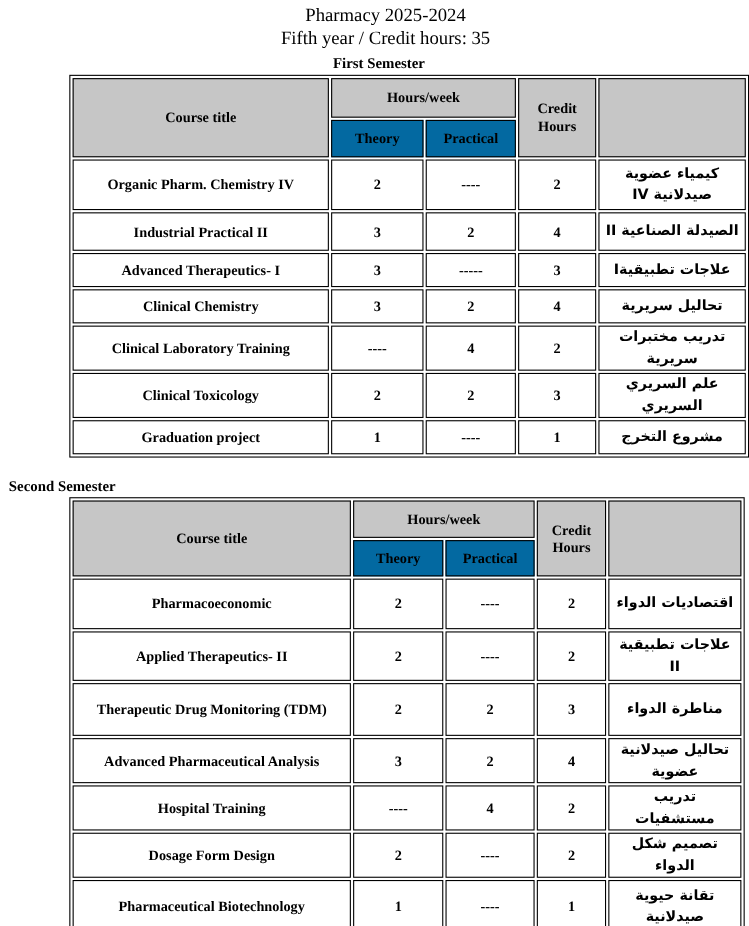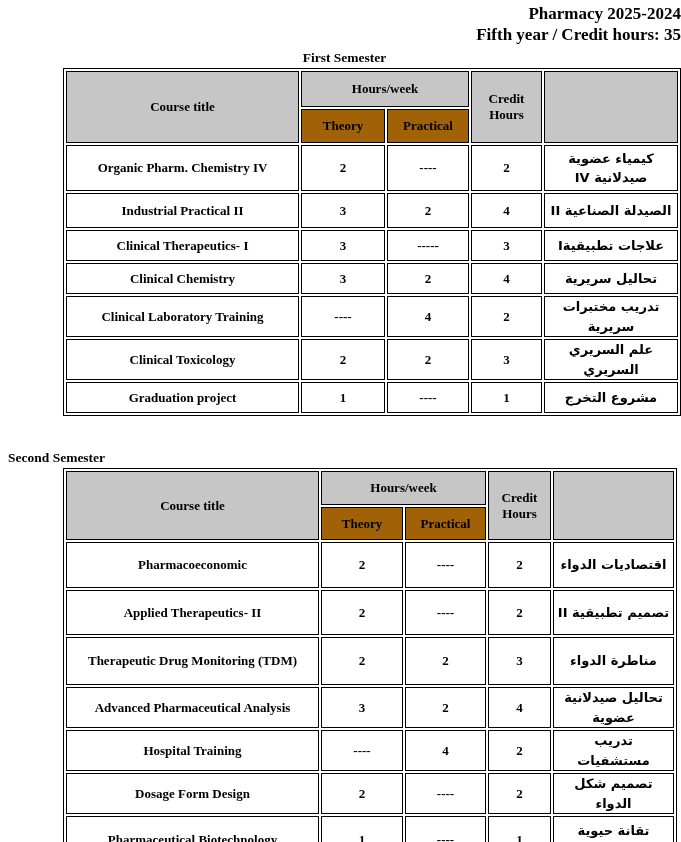--- a/index.html
+++ b/index.html
@@ -12,34 +12,34 @@
     color: #000000;
     overflow: hidden;
   }
   .page {
     position: relative;
     width: 681px;
     height: 842px;
     background: #ffffff;
   }
   .doc-title {
-    text-align: right;
-    font-weight: bold;
+    text-align: center;
+    font-weight: normal;
     font-size: 17px;
     line-height: 21px;
     padding-top: 3px;
     padding-left: 20px;
   }
   .section-label {
     font-weight: bold;
     font-size: 13.5px;
     margin-left: 8px;
   }
   .label-first  { margin-top: 5px; margin-bottom: 2px; text-align: center; }
-  .label-second { margin-top: 34px; margin-bottom: 2px; }
+  .label-second { margin-top: 18px; margin-bottom: 2px; }
 
   table.sem-table {
     margin-left: 63px;
     width: 614px;
     border-collapse: separate;
     border-spacing: 2px;
     border: 1px solid #000000;
     table-layout: fixed;
     background: #ffffff;
   }
@@ -51,21 +51,21 @@
     font-weight: bold;
     font-size: 13px;
     padding: 0 2px;
     overflow: hidden;
   }
   td.hdr {
     background: #c6c6c6;
     font-size: 13.5px;
   }
   td.subhdr {
-    background: #a16207;
+    background: #0369a1;
     font-size: 13.5px;
   }
   td.arabic {
     font-weight: normal;
     font-size: 12.5px;
     font-family: "DejaVu Sans", "Liberation Serif", serif;
     direction: rtl;
     line-height: 1.5;
   }
 </style>
@@ -108,21 +108,21 @@
       <td class="arabic" dir="rtl">كيمياء عضوية صيدلانية IV</td>
     </tr>
     <tr style="height:35px">
       <td>Industrial Practical II</td>
       <td>3</td>
       <td>2</td>
       <td>4</td>
       <td class="arabic" dir="rtl">الصيدلة الصناعية II</td>
     </tr>
     <tr style="height:31px">
-      <td>Clinical Therapeutics- I</td>
+      <td>Advanced Therapeutics- I</td>
       <td>3</td>
       <td>-----</td>
       <td>3</td>
       <td class="arabic" dir="rtl">علاجات تطبيقيةI</td>
     </tr>
     <tr style="height:31px">
       <td>Clinical Chemistry</td>
       <td>3</td>
       <td>2</td>
       <td>4</td>
@@ -178,21 +178,21 @@
       <td>2</td>
       <td>----</td>
       <td>2</td>
       <td class="arabic" dir="rtl">اقتصاديات الدواء</td>
     </tr>
     <tr style="height:45px">
       <td>Applied Therapeutics- II</td>
       <td>2</td>
       <td>----</td>
       <td>2</td>
-      <td class="arabic" dir="rtl">تصميم تطبيقية II</td>
+      <td class="arabic" dir="rtl">علاجات تطبيقية II</td>
     </tr>
     <tr style="height:48px">
       <td>Therapeutic Drug Monitoring (TDM)</td>
       <td>2</td>
       <td>2</td>
       <td>3</td>
       <td class="arabic" dir="rtl">مناطرة الدواء</td>
     </tr>
     <tr style="height:33px">
       <td>Advanced Pharmaceutical Analysis</td>

